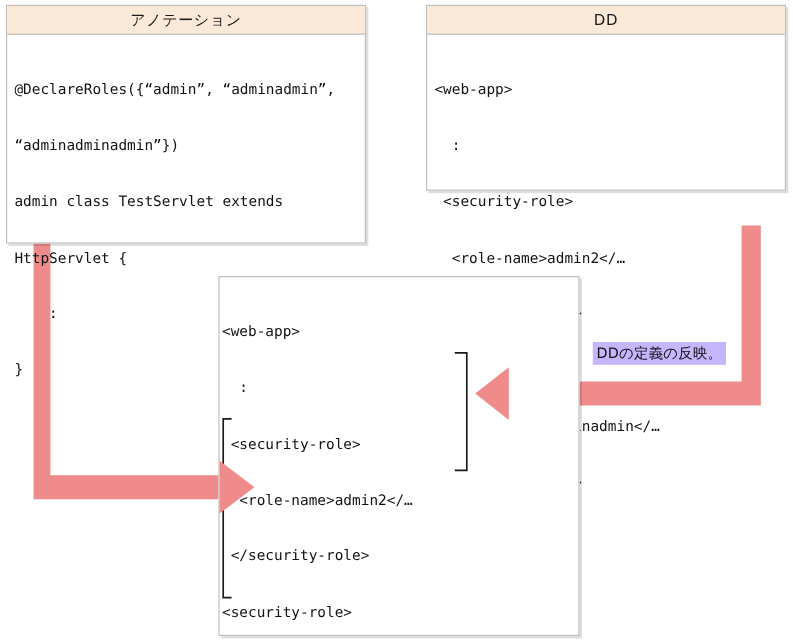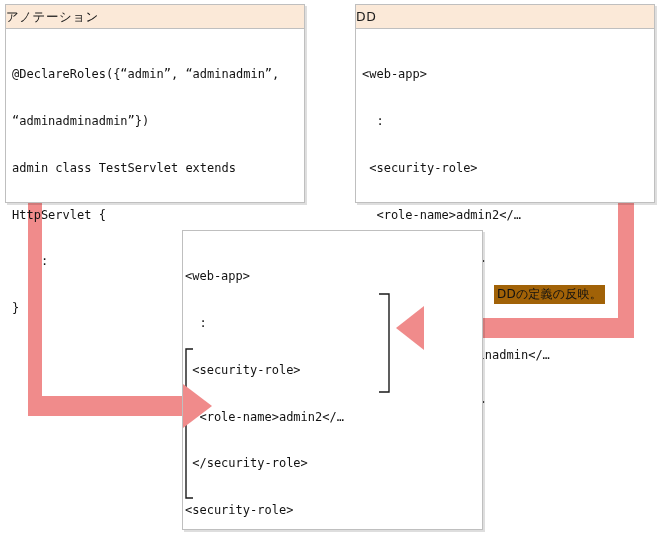--- a/index.html
+++ b/index.html
@@ -18,20 +18,21 @@
     background:#ffffff;
     border:1px solid #bfbfbf;
     box-sizing:border-box;
     box-shadow:2px 2px 0 rgba(0,0,0,0.13);
     z-index:3;
   }
   .panel-head{
     box-sizing:border-box;
     height:24px;
     line-height:24px;
+    text-align:center;
     font-size:12.5px;
     color:#1a1a1a;
     border-bottom:1px solid #bfbfbf;
     letter-spacing:0.5px;
     white-space:nowrap;
     overflow:hidden;
   }
   .head-light{background:#fbe9d8;}
   .head-dark{background:#e4c3a3;}
   .panel-body{
@@ -40,34 +41,34 @@
     font-family:"DejaVu Sans Mono","Liberation Mono",monospace;
     font-size:12px;
     line-height:15.6px;
     color:#121212;
     white-space:pre;
   }
   .panel-body .ln{white-space:pre;}
 
   
   #box-annotation{left:5px;top:4px;width:300px;height:199px;}
-  #box-dd{left:355px;top:4px;width:300px;height:199px;}
+  #box-dd{left:355px;top:4px;width:300px;height:155px;}
   #box-merged{left:182px;top:230px;width:301px;height:300px;}
 
   
   .arrow-layer{position:absolute;left:0;top:0;width:661px;height:536px;
                pointer-events:none;}
   .arrow-layer.under{z-index:1;}
   .arrow-layer.over{z-index:5;}
 
   
   .caption{
     position:absolute;
     z-index:6;
-    background:#a16207;
+    background:#c4b5fd;
     font-size:12px;
     line-height:17px;
     color:#111111;
     white-space:pre;
     letter-spacing:0.2px;
     padding:1px 3px;
   }
   #caption-left{left:48px;top:358px;}
   #caption-right{left:494px;top:285px;}
 

